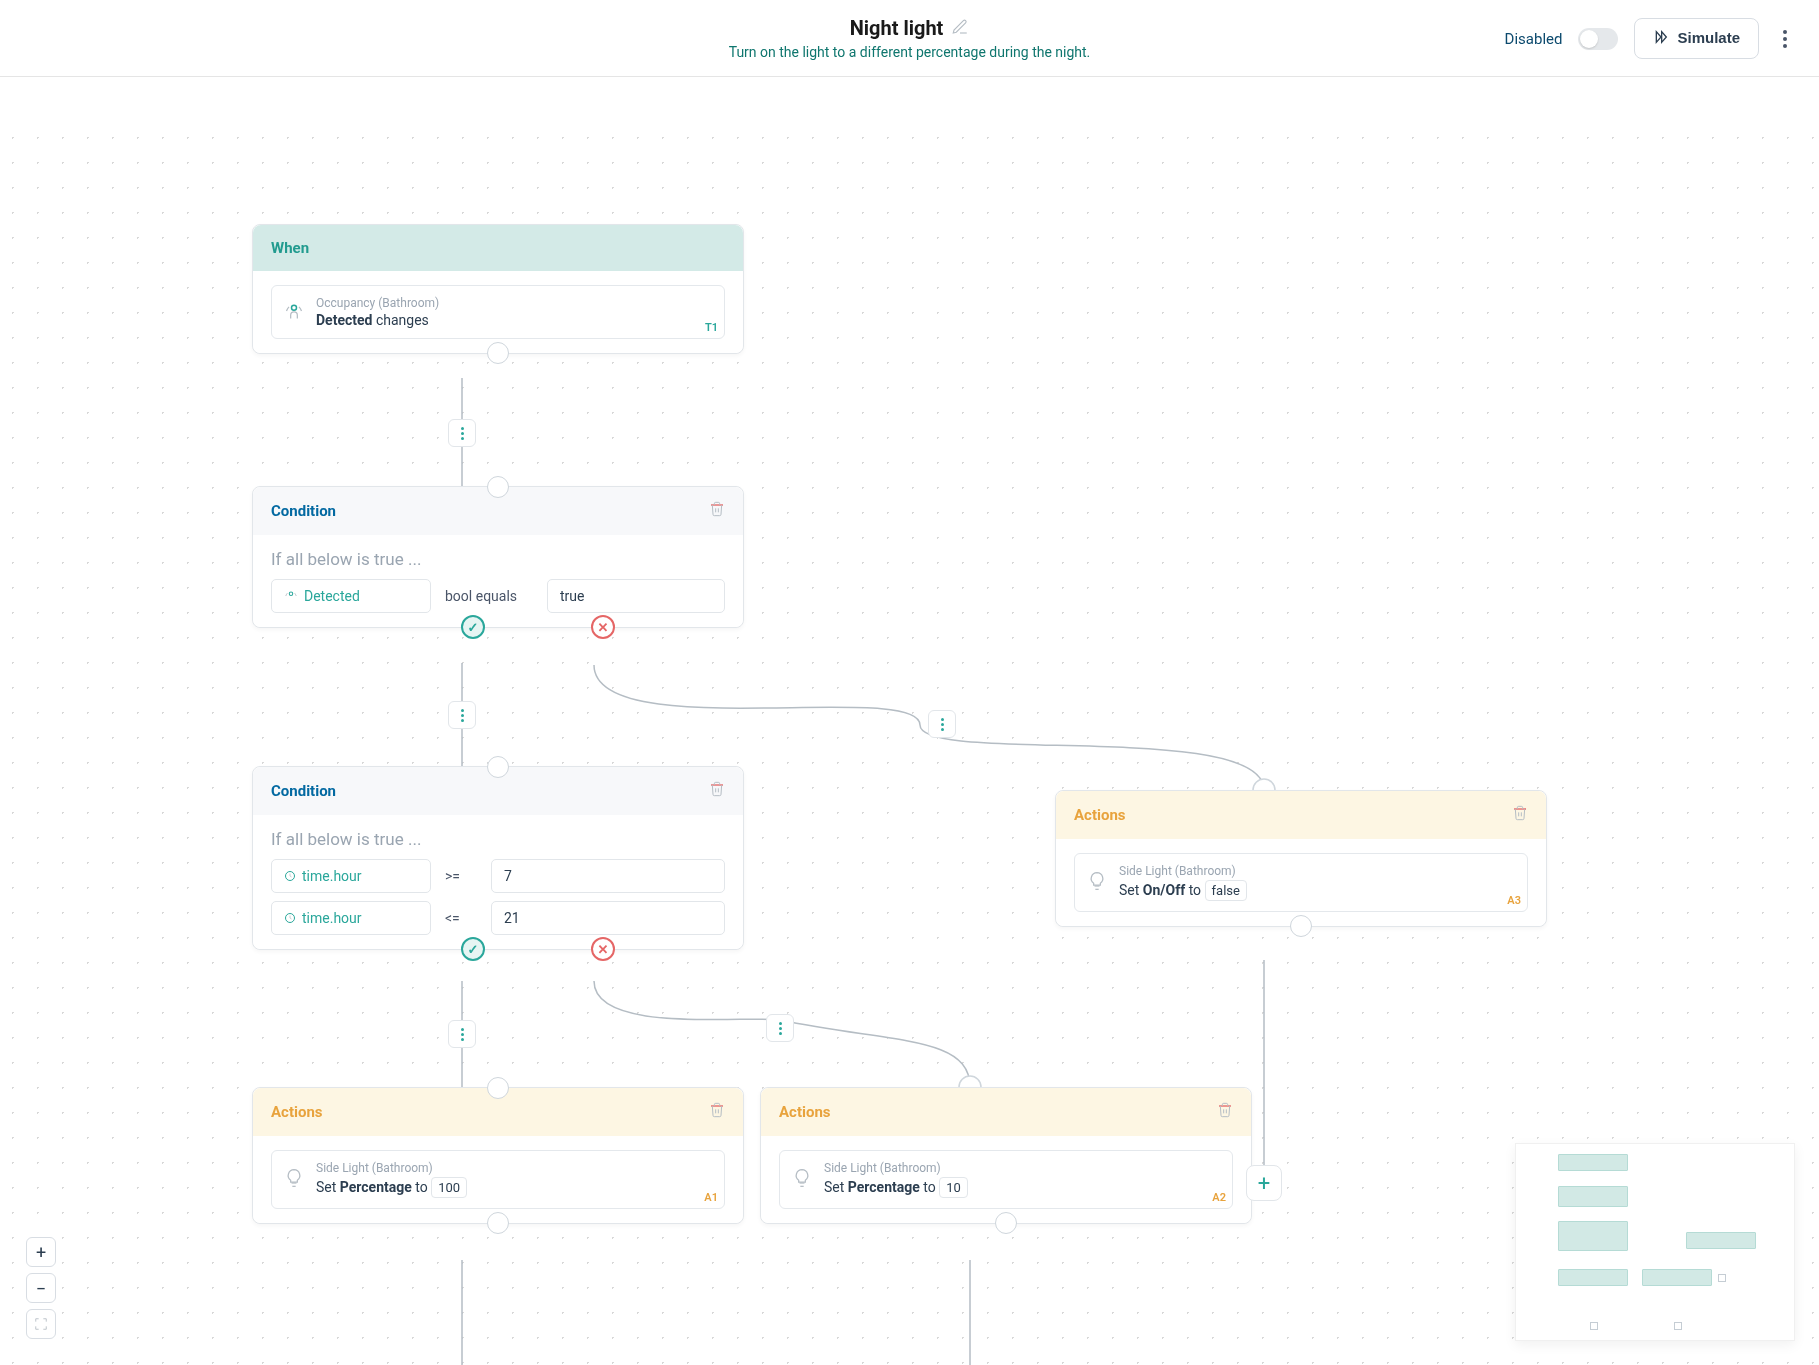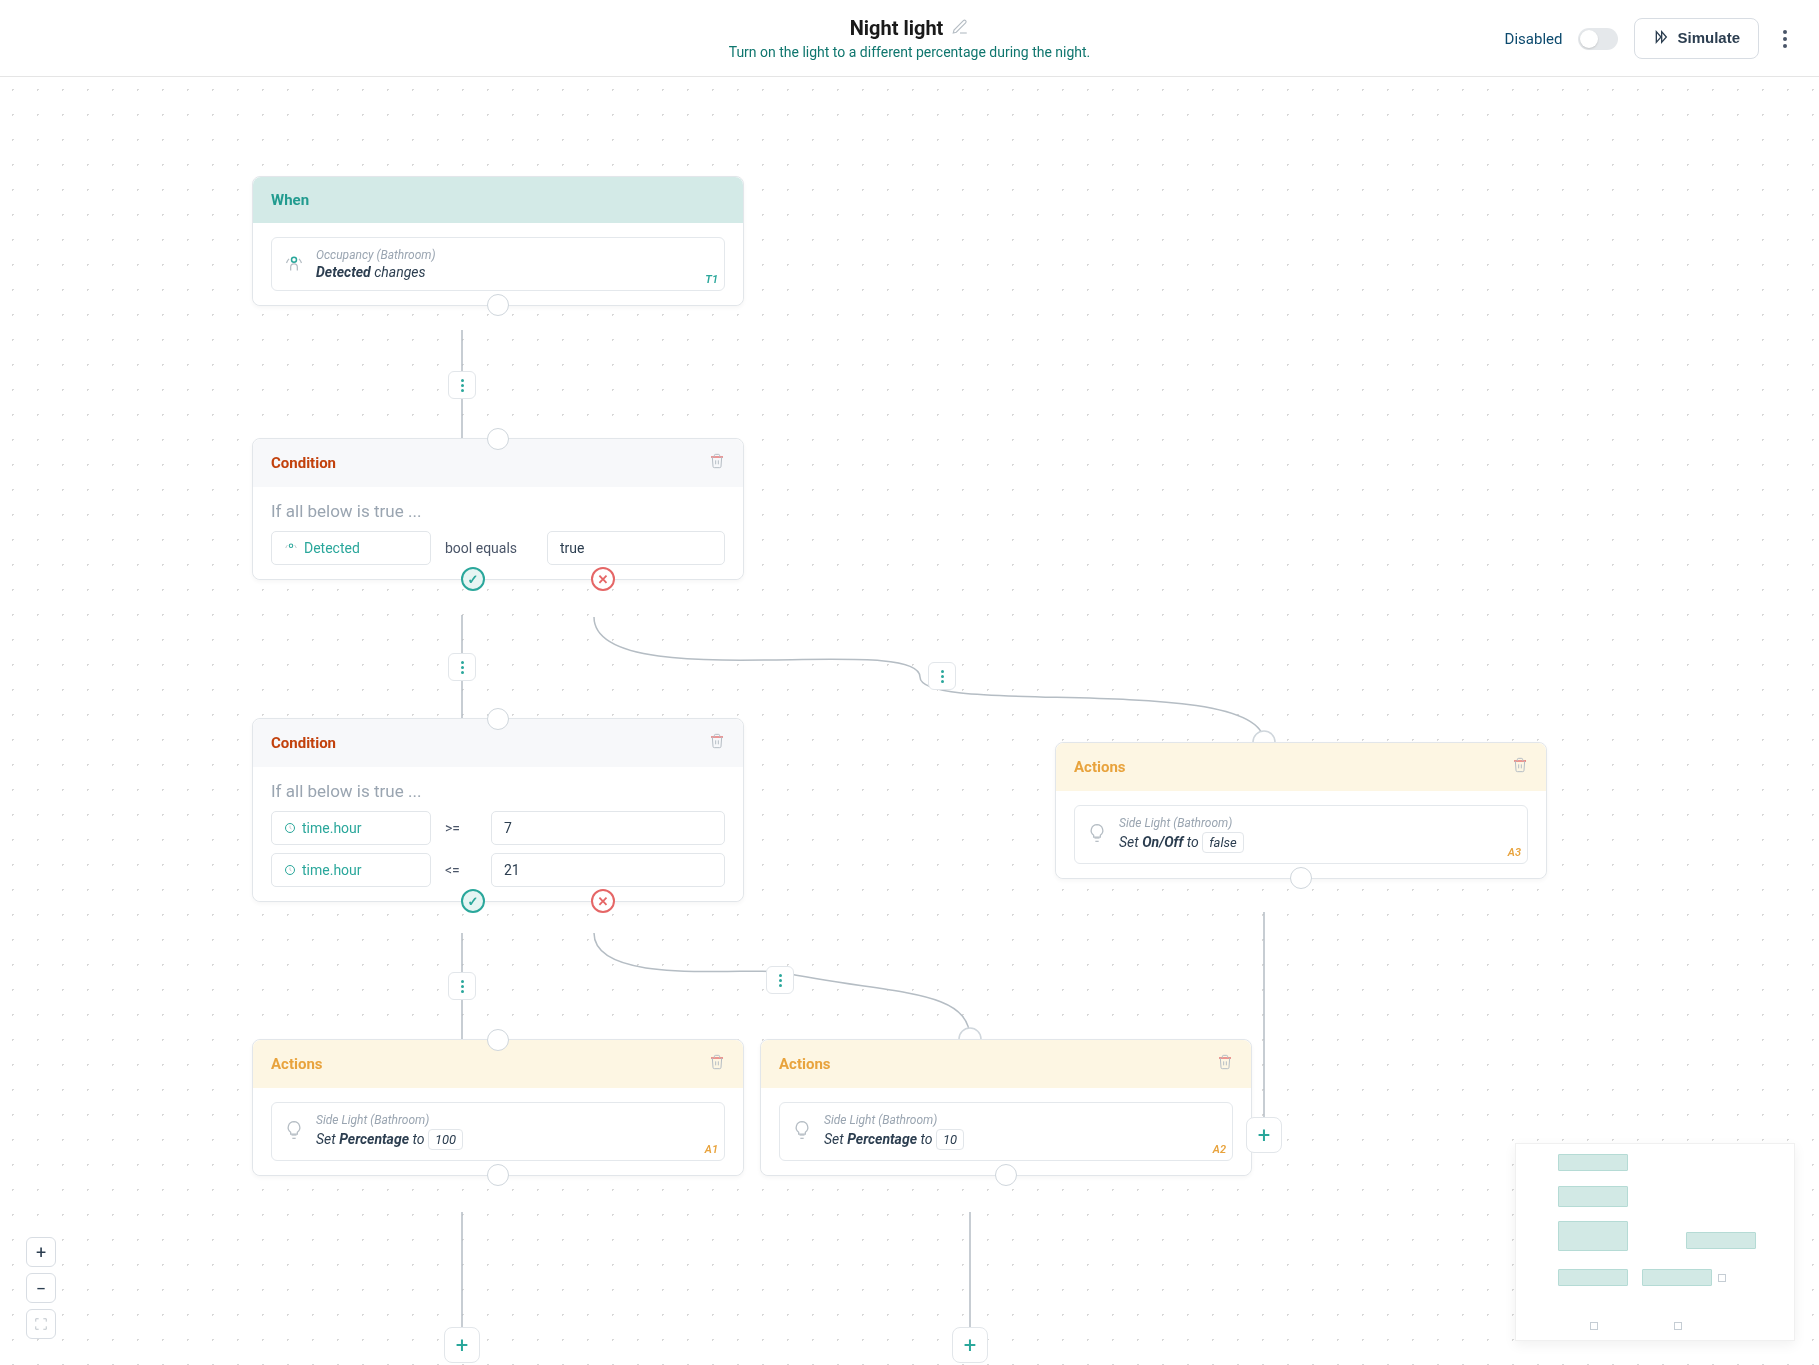--- a/index.html
+++ b/index.html
@@ -3,21 +3,21 @@
 <meta charset="utf-8">
 <style>
   * { box-sizing: border-box; margin: 0; padding: 0; }
   body {
     font-family: -apple-system, BlinkMacSystemFont, "Segoe UI", Roboto, sans-serif;
     background: #fff;
     color: #2c3e50;
     font-size: 14px;
     overflow: hidden;
   }
-  .app { display: flex; flex-direction: column; height: 100vh; }
+  .app { display: flex; flex-direction: column; height: 100vh; gap: 48px; }
   .header {
     display: flex;
     align-items: flex-start;
     justify-content: center;
     padding: 16px 24px;
     border-bottom: 1px solid #e5e5e5;
     position: relative;
     background: #fff;
     z-index: 10;
   }
@@ -75,34 +75,33 @@
     padding: 14px 18px;
     font-size: 15px;
     font-weight: 700;
     display: flex;
     justify-content: space-between;
     align-items: center;
     border-top-left-radius: 8px;
     border-top-right-radius: 8px;
   }
   .node-when .node-header { background: #d3eae7; color: #219b8f; }
-  .node-condition .node-header { background: #f7f8fa; color: #c2410c; }
+  .node-condition .node-header { background: #f7f8fa; color: #0369a1; }
   .node-actions .node-header { background: #fdf6e3; color: #e8a33d; }
   .node-body { padding: 14px 18px; background: #fff; border-bottom-left-radius:8px; border-bottom-right-radius:8px;}
   .small-hint { font-size: 17px; color: #9aa5b1; margin-bottom: 10px; }
 
   .card {
     border: 1px solid #e4e8ec;
     border-radius: 6px;
     padding: 10px 12px;
     display: flex;
     align-items: center;
     gap: 12px;
     position: relative;
-    font-style: italic;
   }
   .card .icon { color: #2aa79b; flex-shrink: 0; }
   .card-content { flex: 1; font-size: 14px; color: #2c3e50; }
   .card-title { font-size: 12px; color: #9aa5b1; margin-bottom: 2px; }
   .card-text b { font-weight: 700; }
   .card-badge {
     position: absolute; right: 6px; bottom: 4px;
     font-size: 11px; font-weight: 600;
   }
   .badge-t { color: #2aa79b; }

